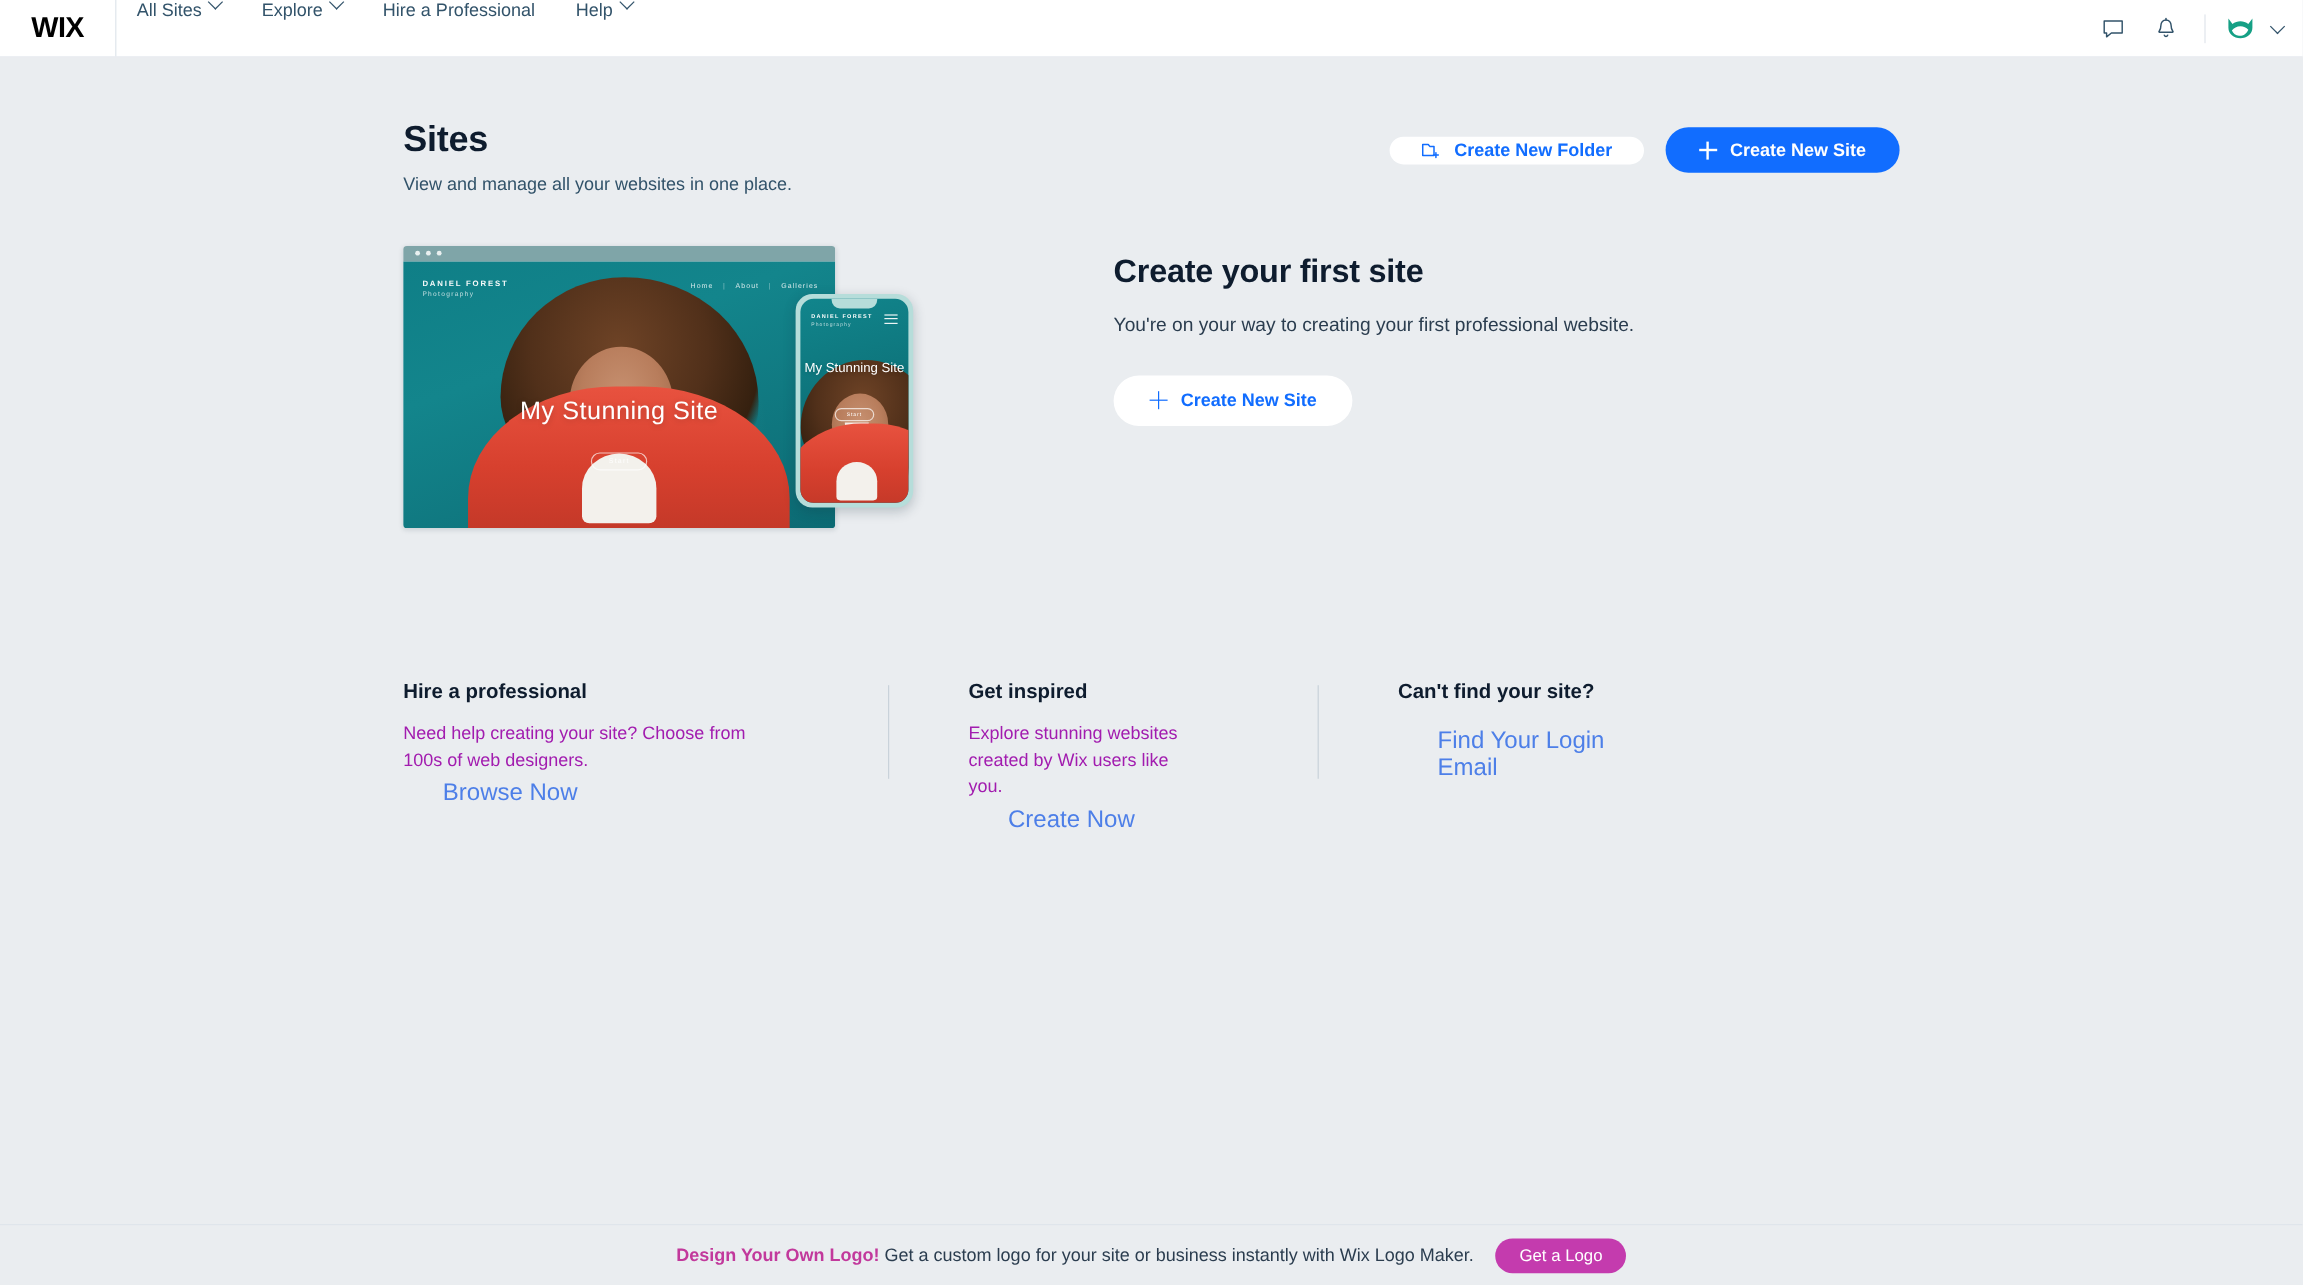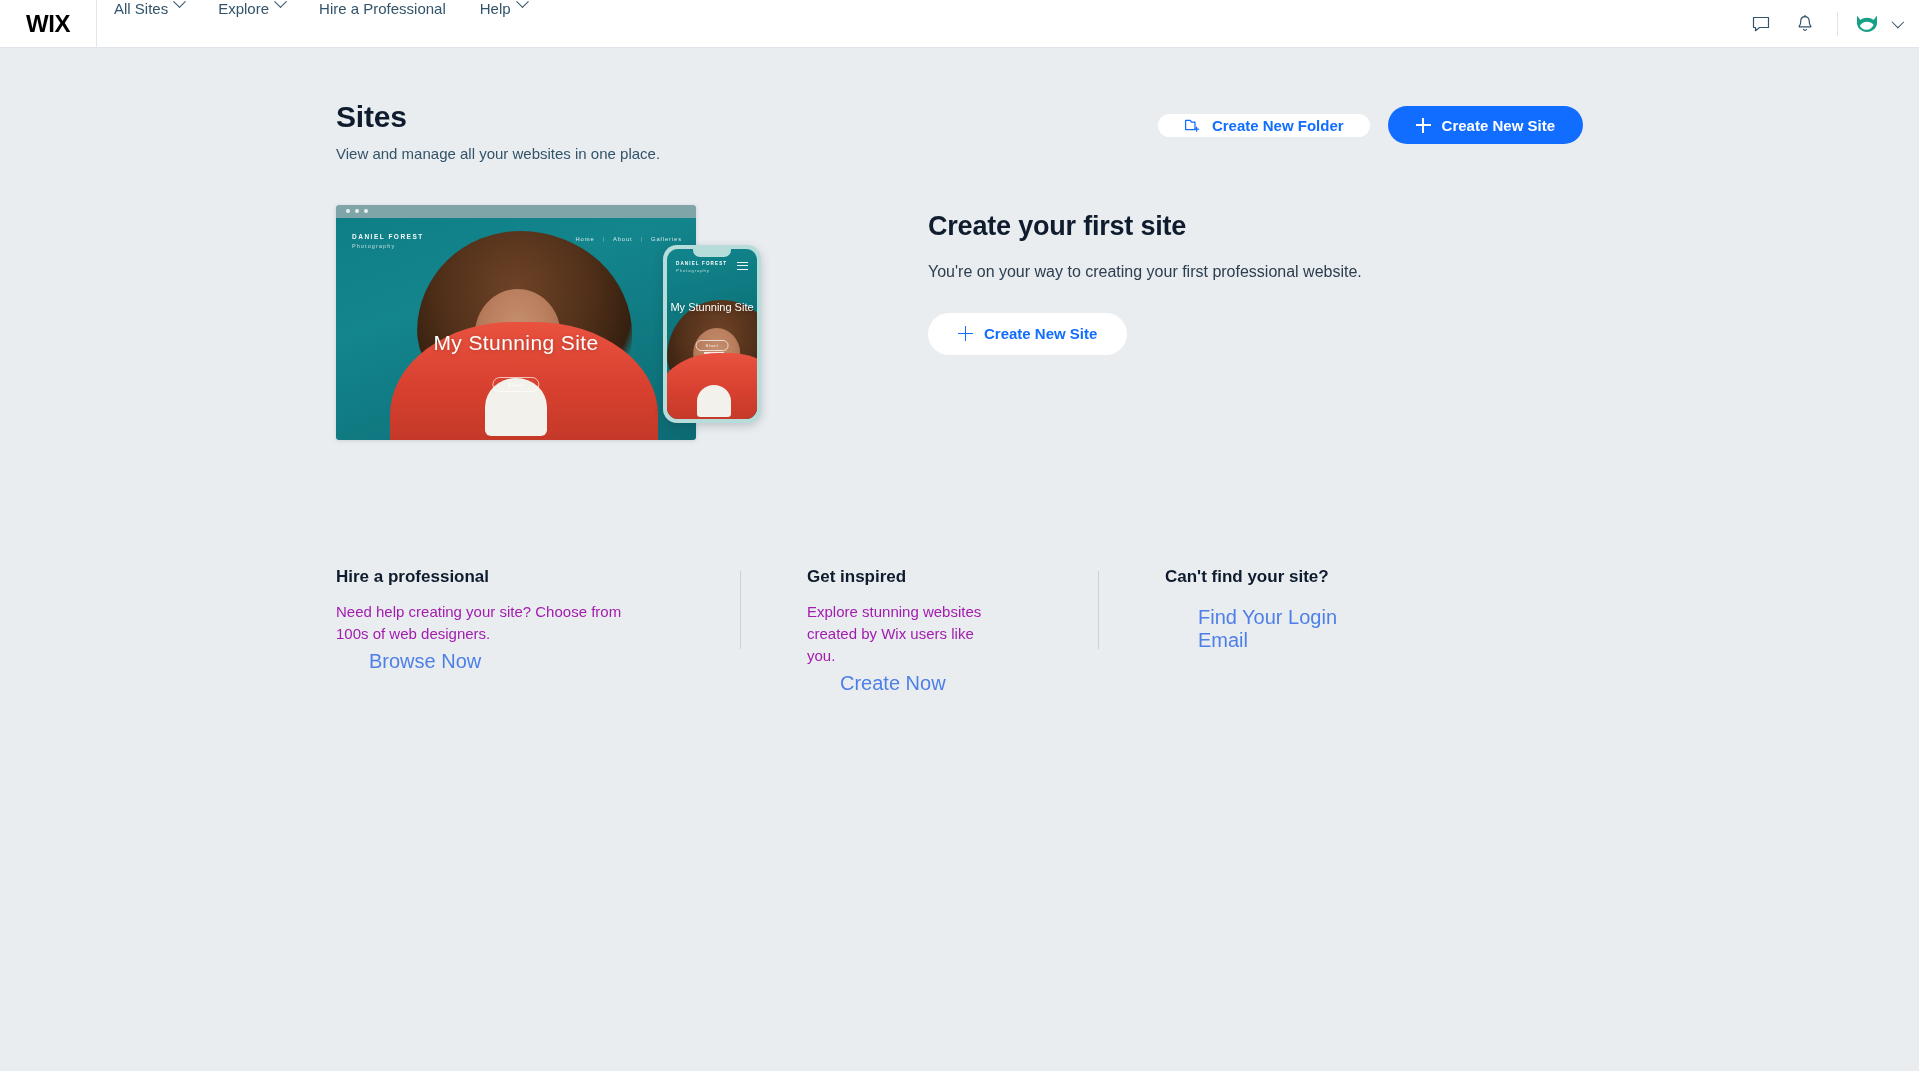--- a/index.html
+++ b/index.html
@@ -633,14 +633,20 @@
       </div>
 
       <div class="info-col">
         <div class="info-title">Can't find your site?</div>
         <a class="info-link">Find Your Login Email</a>
       </div>
 
     </div>
   </div>
 
+  <div class="banner">
+    <div class="banner-text">
+      <span class="banner-strong">Design Your Own Logo!</span><span> Get a custom logo for your site or business instantly with Wix Logo Maker.</span>
+    </div>
+    <button class="banner-btn">Get a Logo</button>
+  </div>
 
 </div>
 
 </body></html>

